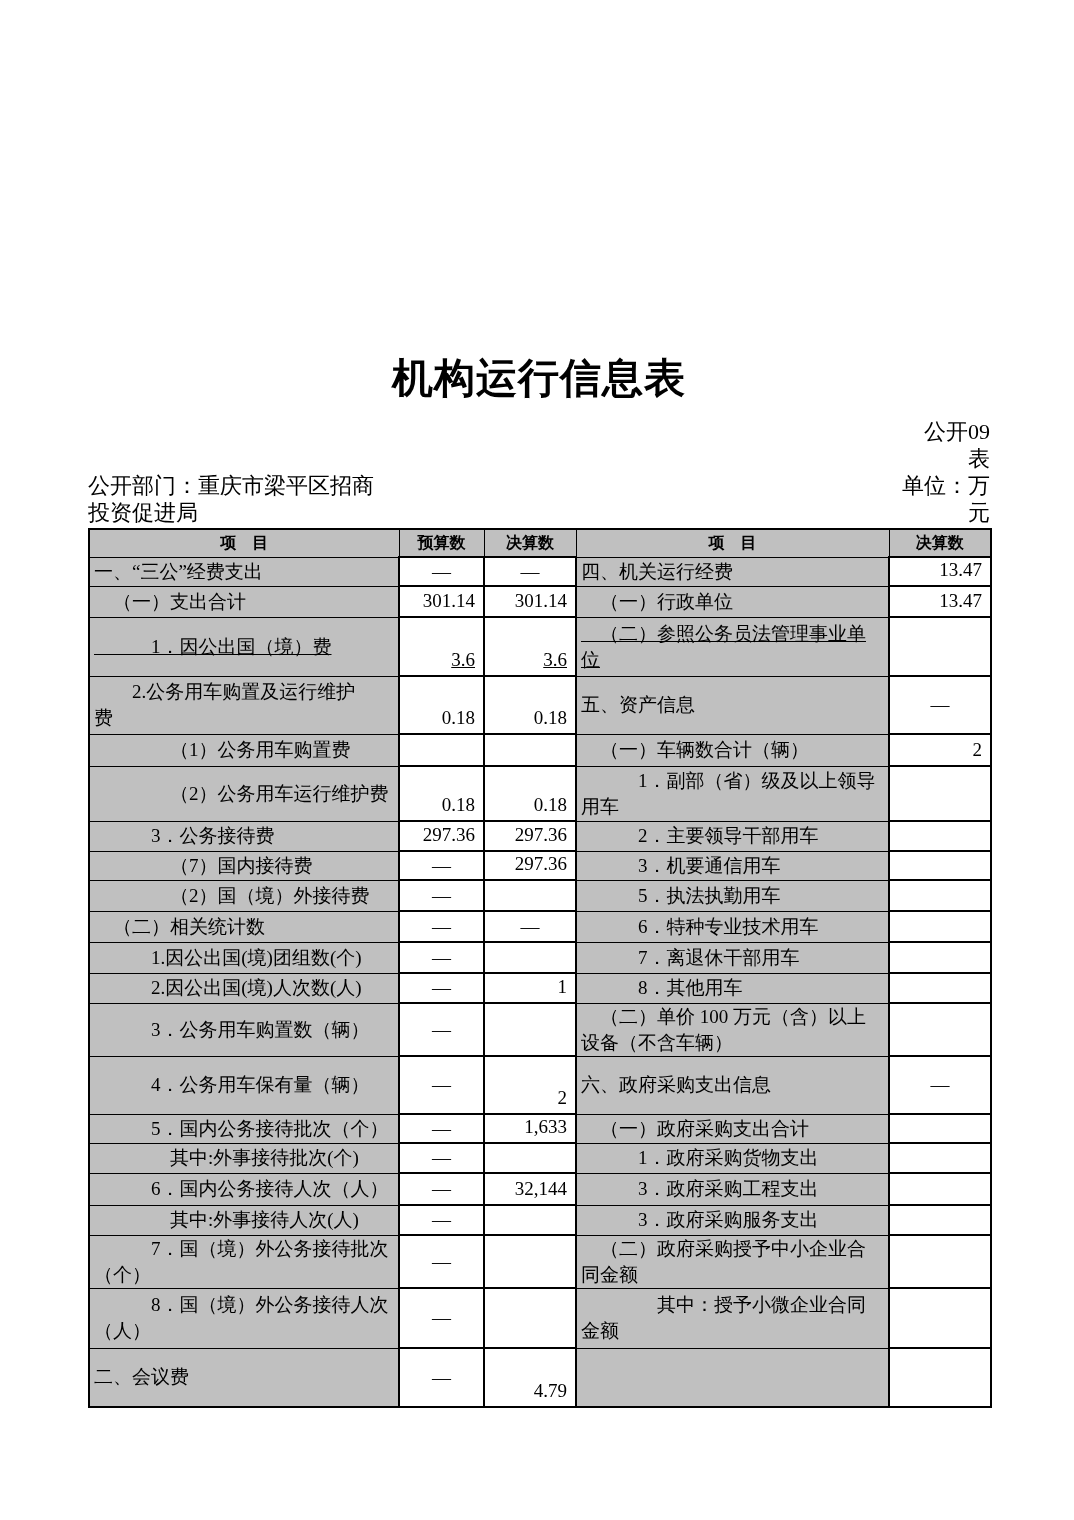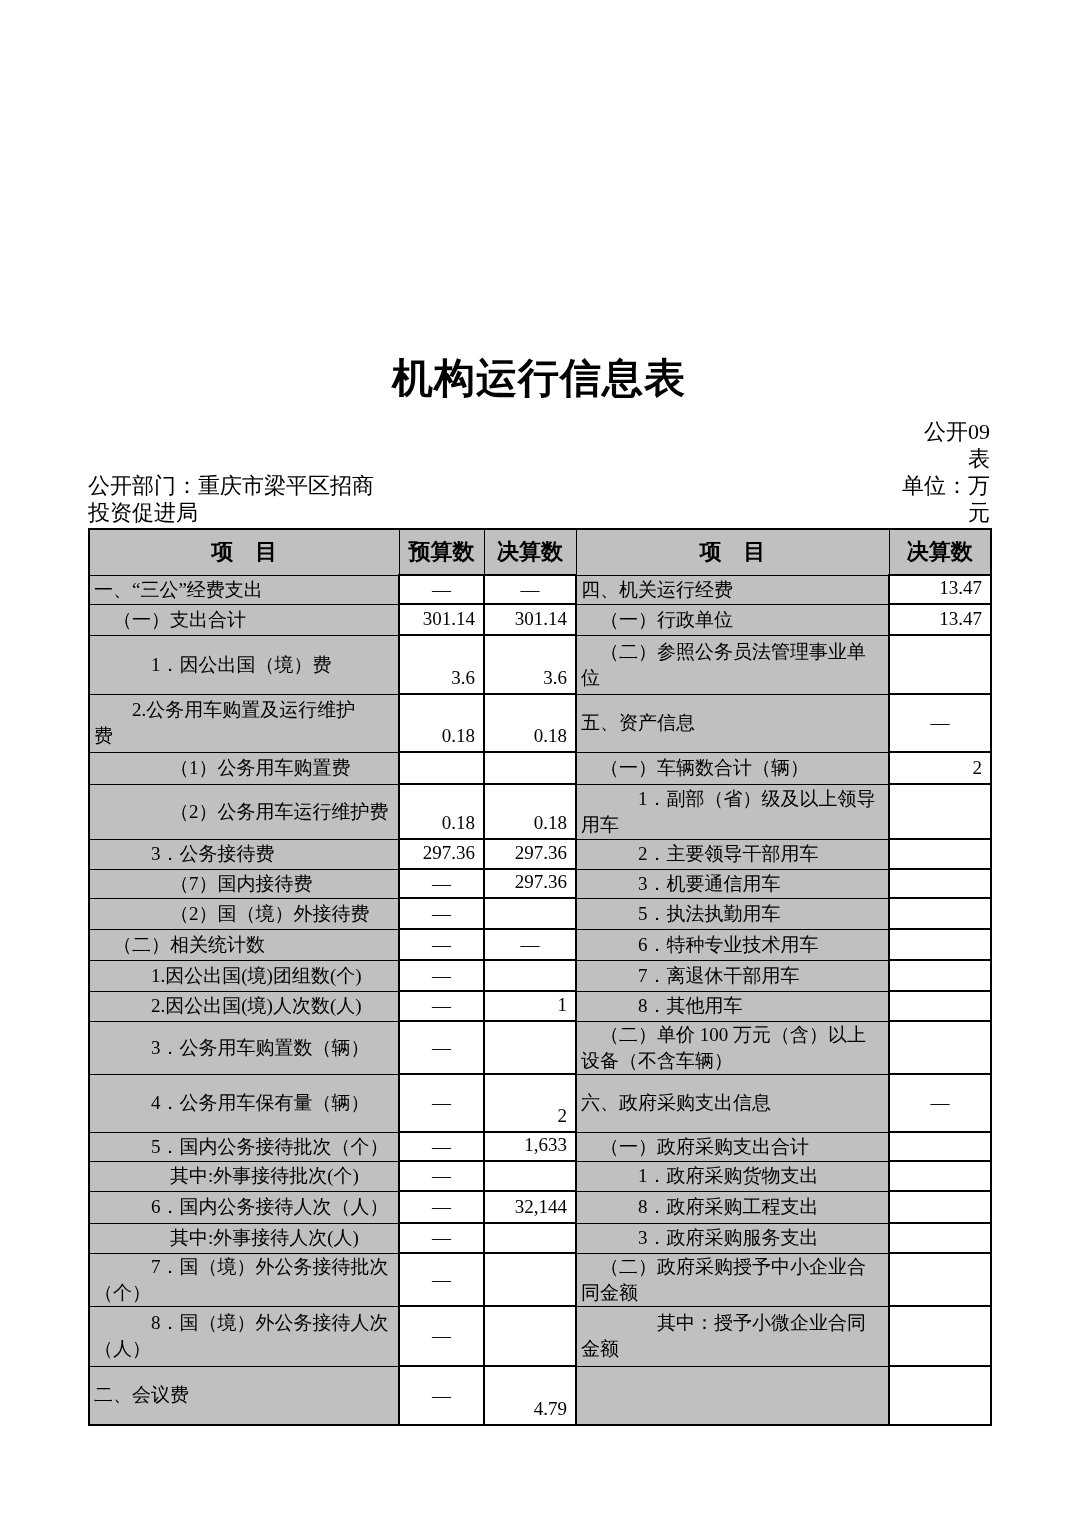--- a/index.html
+++ b/index.html
@@ -46,22 +46,22 @@
   col.c-final-l { width: 92px;  }
   col.c-label-r { width: 313px; }
   col.c-final-r { width: 102px; }
 
   thead tr { height: 28px; }
   th {
     background: var(--gray);
     border: 1px solid var(--border);
     font-weight: bold;
     text-align: center; vertical-align: middle;
-    font-size: 22px;
-    padding: 7px;
+    font-size: 16px;
+    padding: 0;
   }
   td.label {
     background: var(--gray);
     border: 1px solid var(--border);
     vertical-align: middle;
     white-space: pre-line;
     line-height: 26px;
     padding: 0 4px;
     overflow: hidden;
   }
@@ -73,21 +73,21 @@
     line-height: 24px;
     overflow: hidden;
   }
   td.value.dash {
     text-align: center; vertical-align: middle;
     padding: 0;
   }
   
   #table-body tr:nth-child(1)  { height: 29px; }
   #table-body tr:nth-child(2)  { height: 31px; }
-  #table-body tr:nth-child(3)  { height: 59px; }
+  #table-body tr:nth-child(3)  { height: 59px; text-decoration: underline; }
   #table-body tr:nth-child(4)  { height: 58px; }
   #table-body tr:nth-child(5)  { height: 32px; }
   #table-body tr:nth-child(6)  { height: 55px; }
   #table-body tr:nth-child(7)  { height: 30px; padding-left: 12px; }
   #table-body tr:nth-child(8)  { height: 29px; }
   #table-body tr:nth-child(9)  { height: 31px; }
   #table-body tr:nth-child(10) { height: 31px; }
   #table-body tr:nth-child(11) { height: 31px; }
   #table-body tr:nth-child(12) { height: 30px; }
   #table-body tr:nth-child(13) { height: 29px; margin-left: 48px; }
@@ -248,21 +248,21 @@
           <td class="label">　　　　其中:外事接待批次(个)</td>
           <td class="value dash">—</td>
           <td class="value"></td>
           <td class="label">　　　1．政府采购货物支出</td>
           <td class="value"></td>
         </tr>
         <tr>
           <td class="label">　　　6．国内公务接待人次（人）</td>
           <td class="value dash">—</td>
           <td class="value">32,144</td>
-          <td class="label">　　　8．政府采购工程支出</td>
+          <td class="label">　　　3．政府采购工程支出</td>
           <td class="value"></td>
         </tr>
         <tr>
           <td class="label">　　　　其中:外事接待人次(人)</td>
           <td class="value dash">—</td>
           <td class="value"></td>
           <td class="label">　　　3．政府采购服务支出</td>
           <td class="value"></td>
         </tr>
         <tr>

